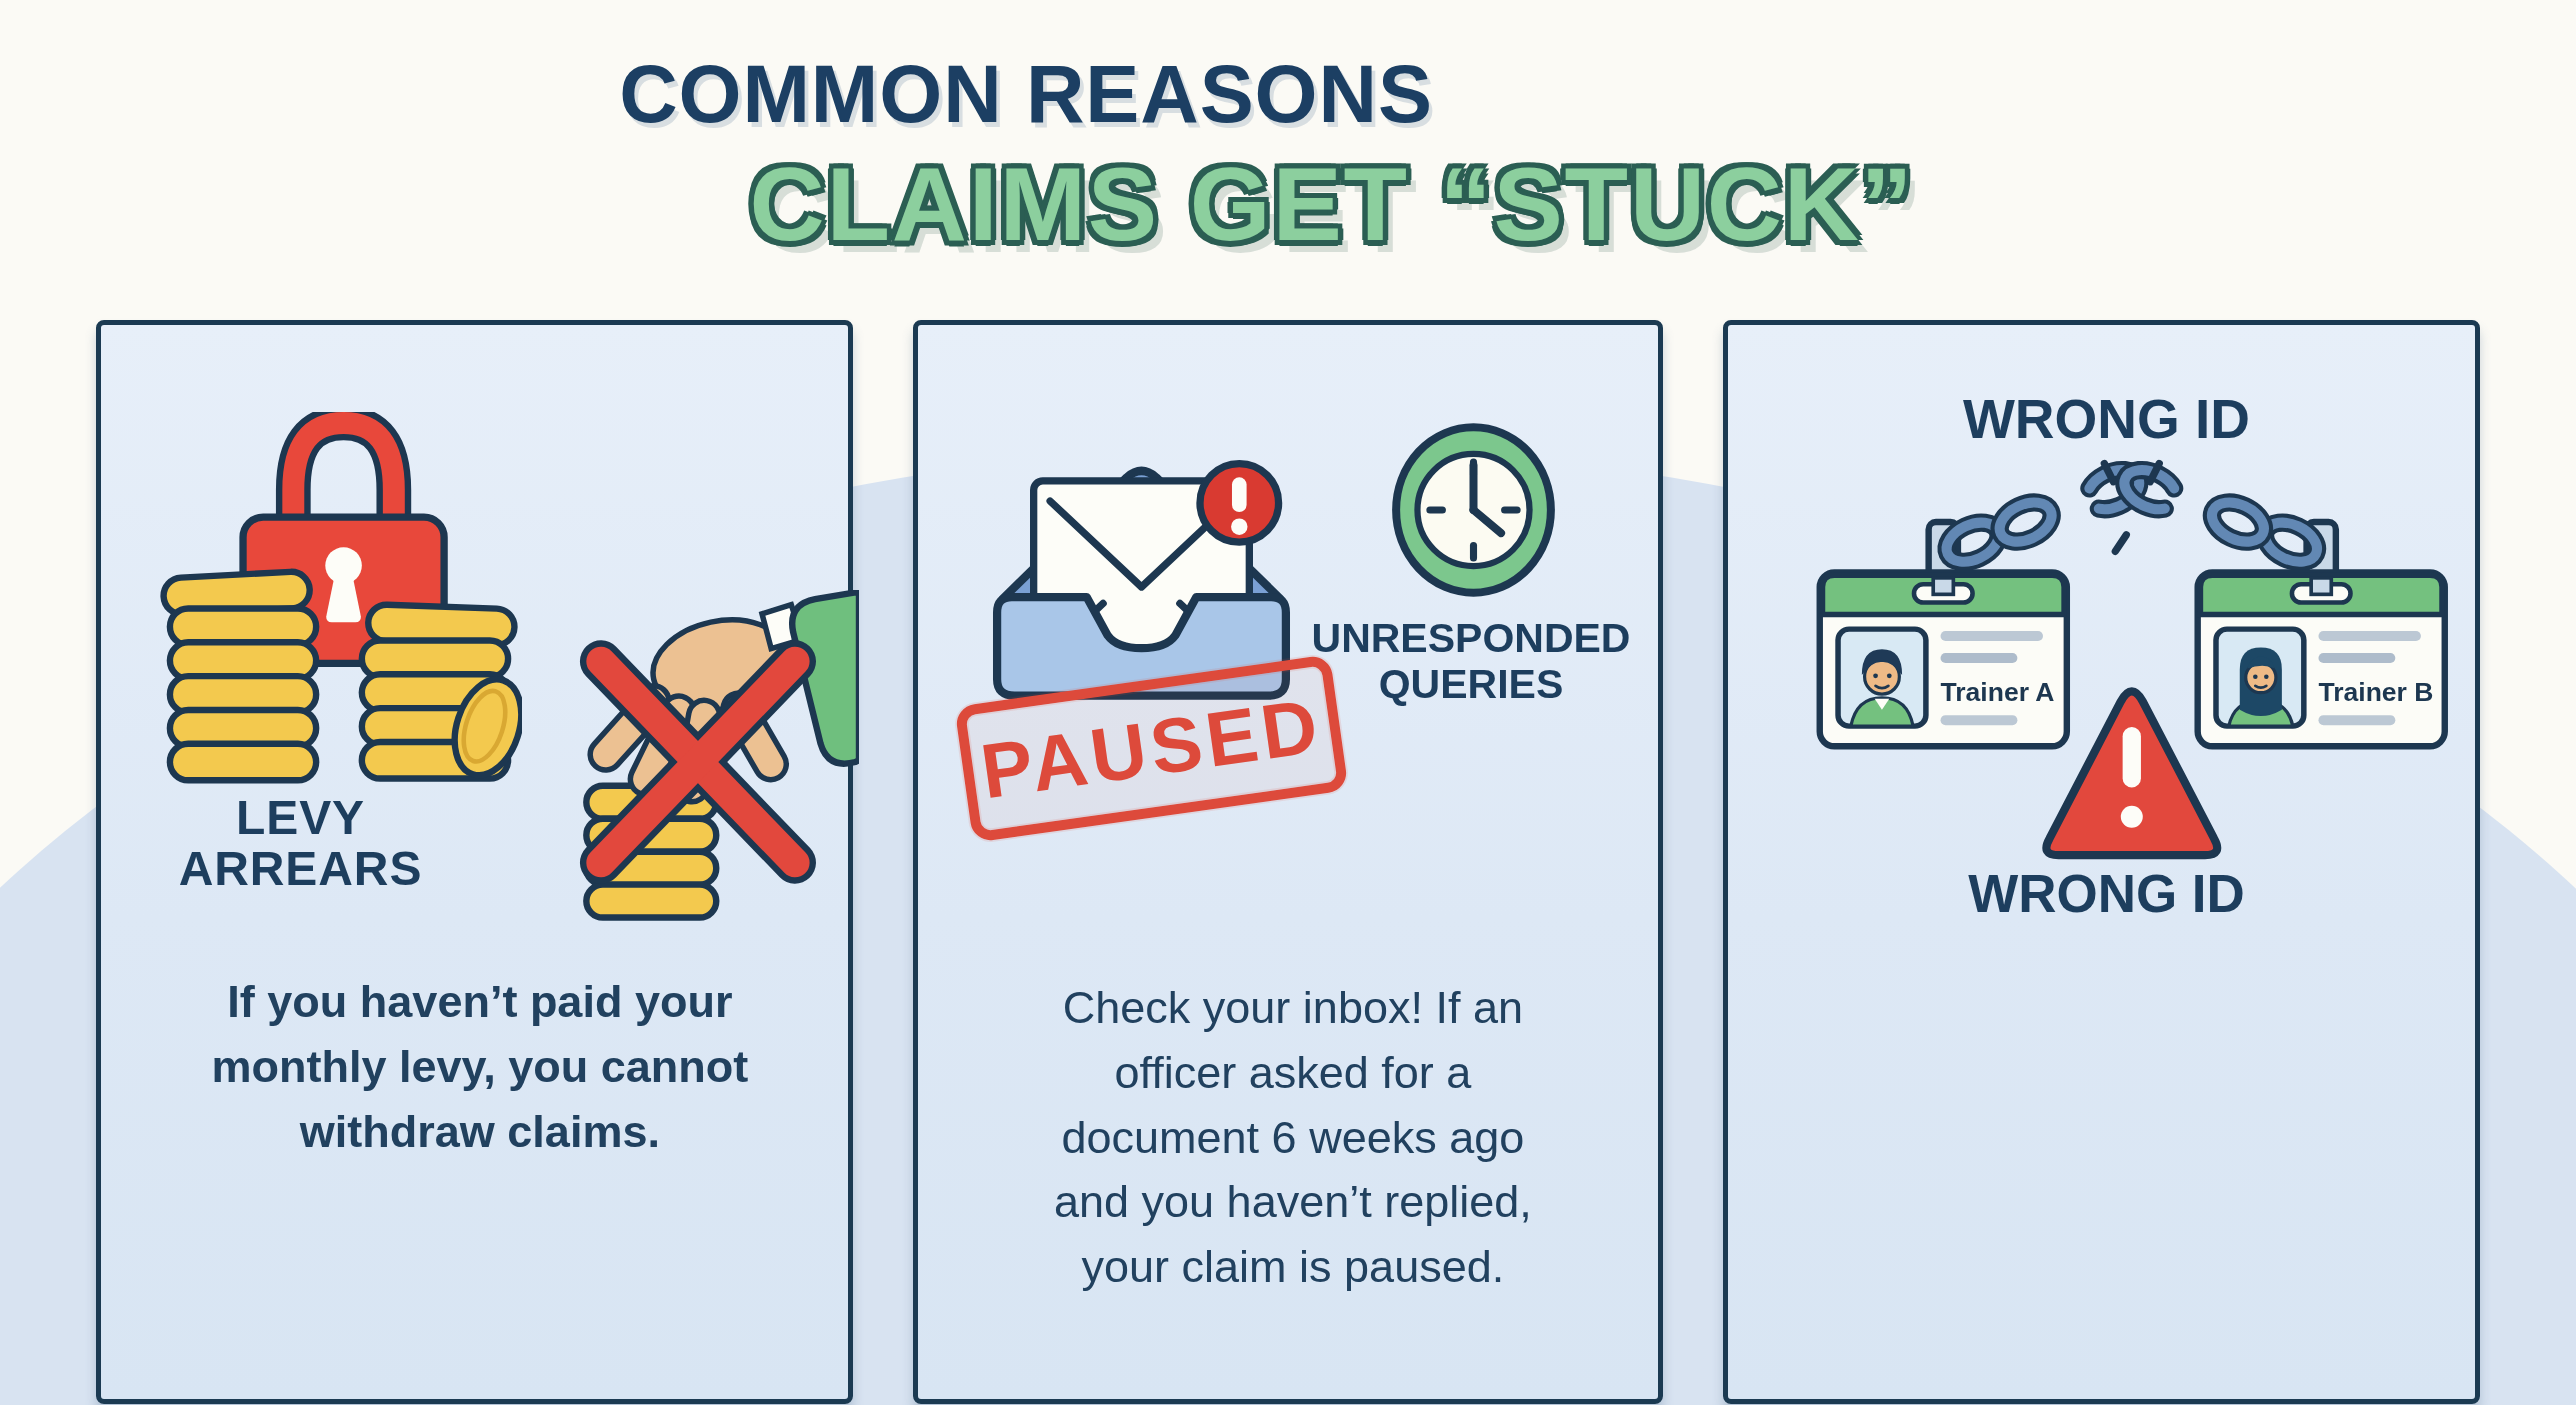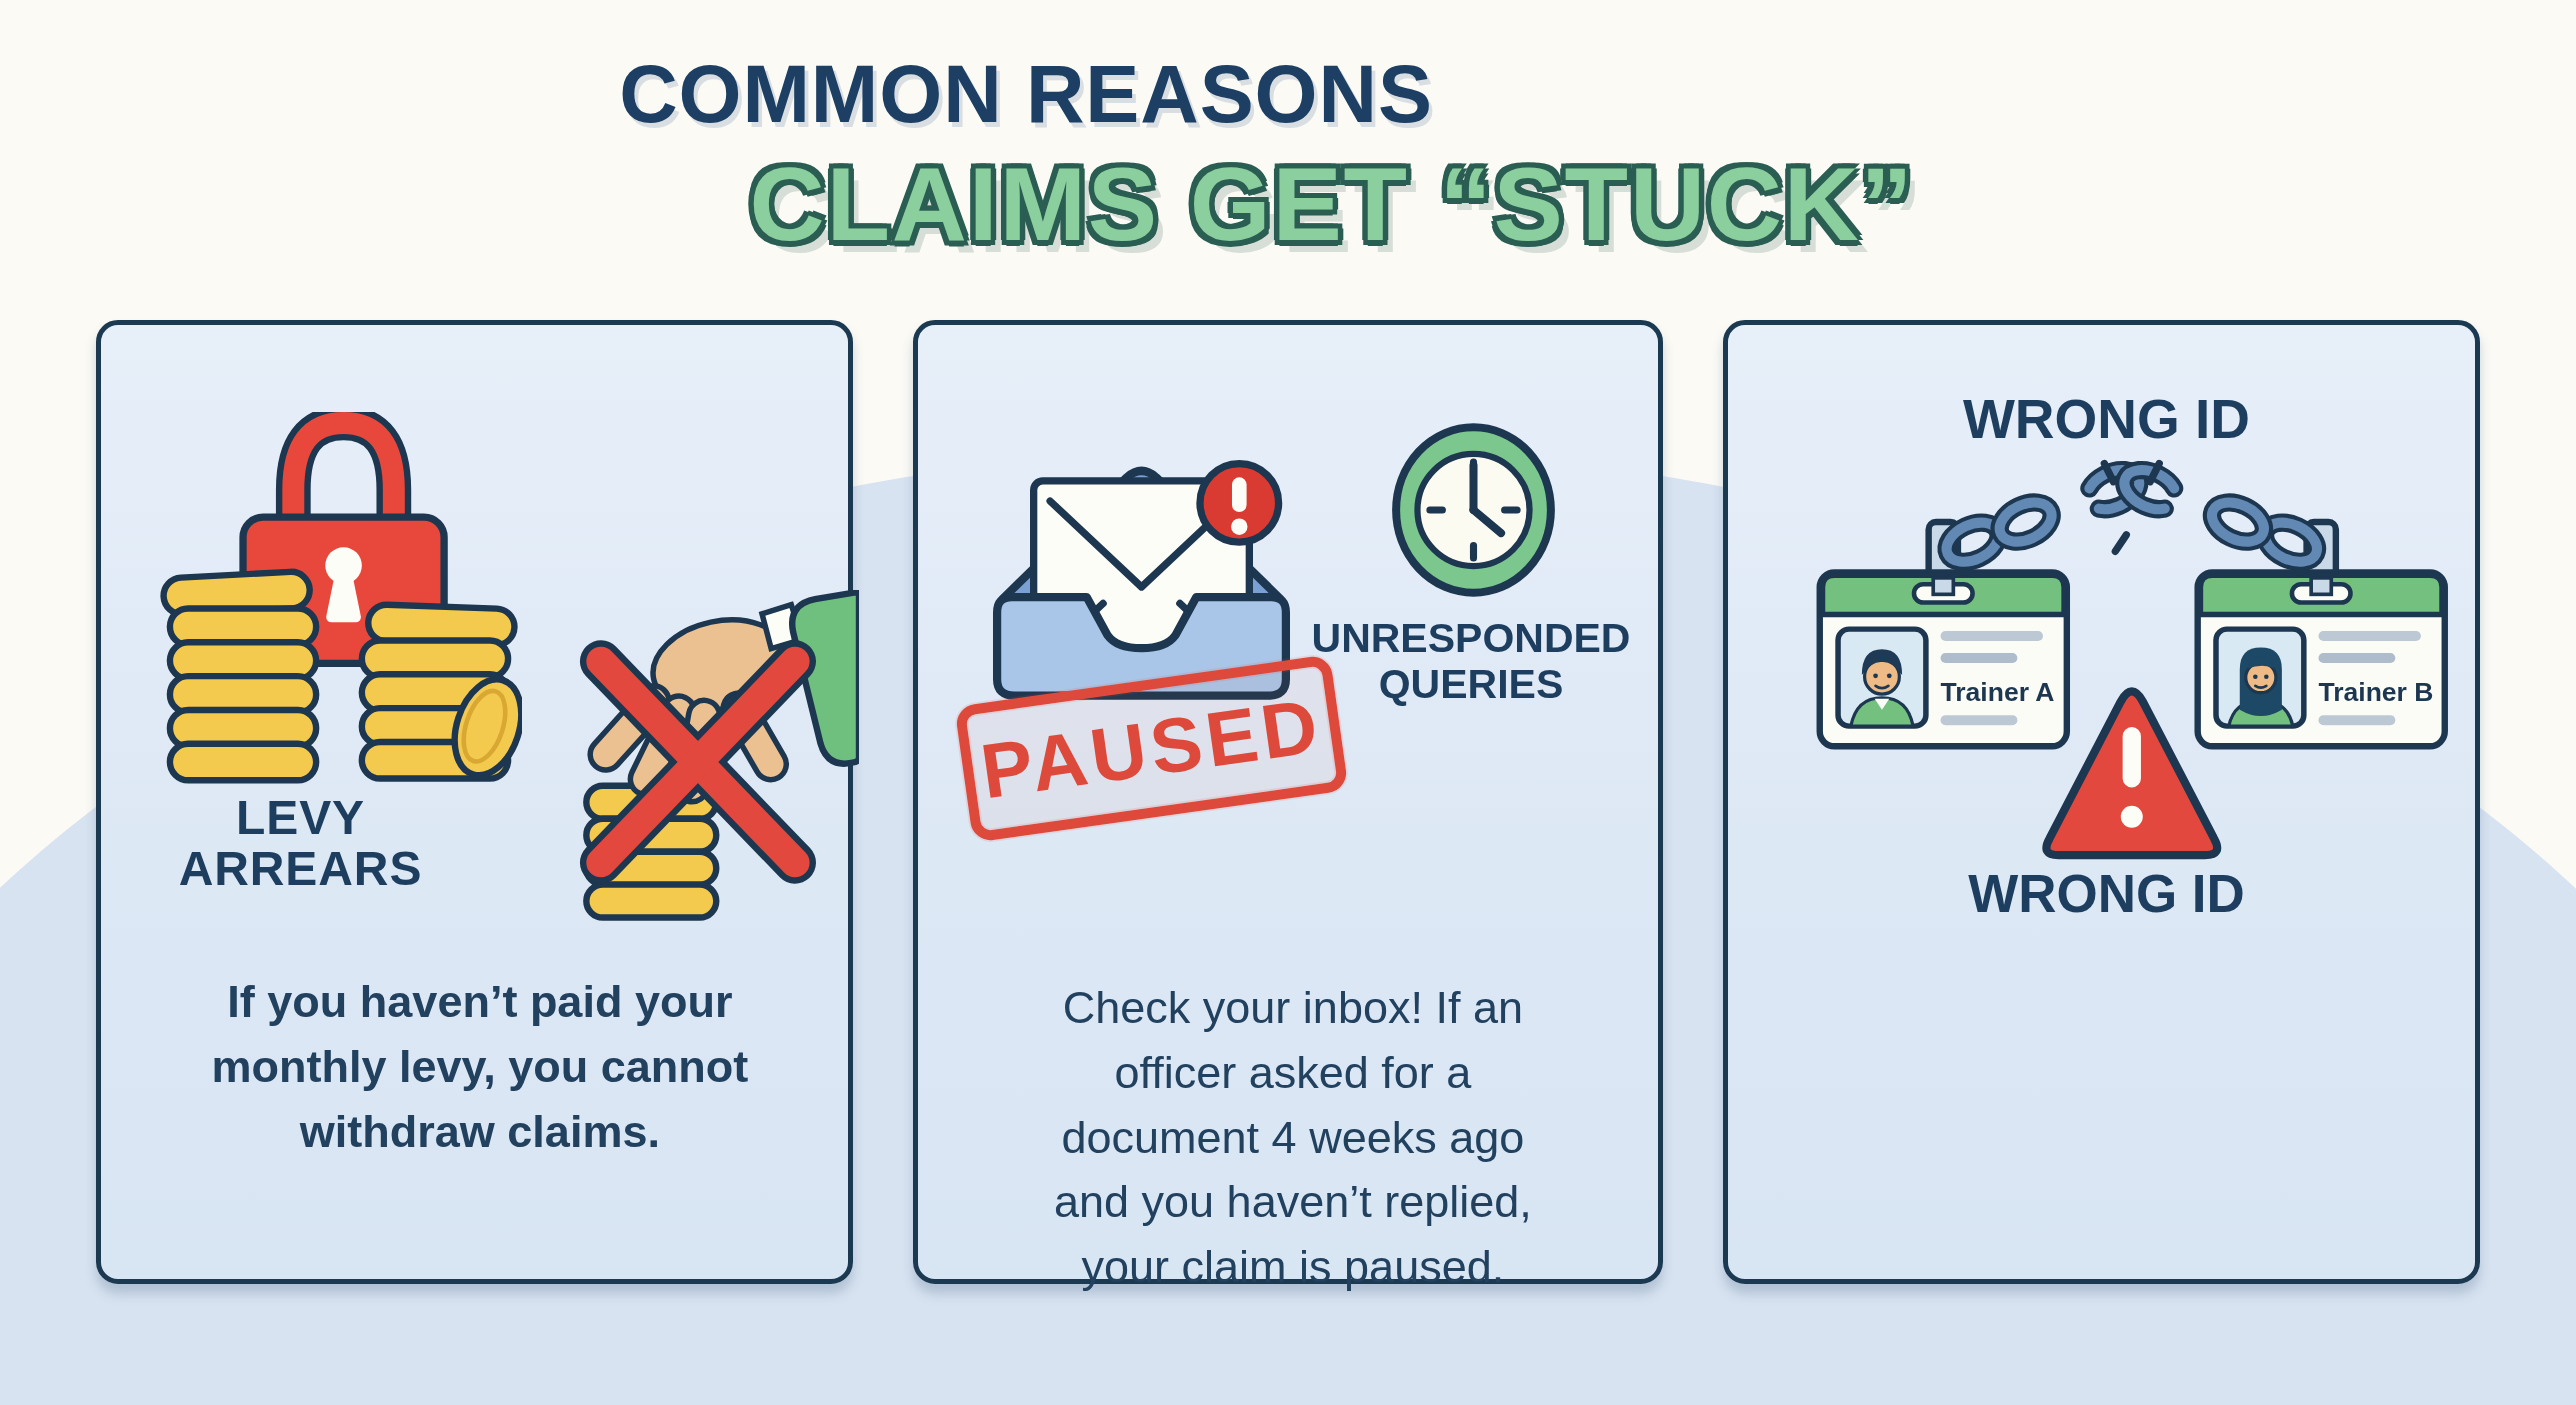--- a/index.html
+++ b/index.html
@@ -14,23 +14,23 @@
           text-shadow:3.7px 4.6px 0 rgba(165,180,195,.4);}
   .title2{position:absolute;left:0;top:145px;width:2576px;text-align:center;
           font-size:104px;font-weight:bold;letter-spacing:1.8px;color:#8ccf9e;
           text-shadow:
             -4.6px -4.6px 0 #2b5e53, 4.6px -4.6px 0 #2b5e53,
             -4.6px  4.6px 0 #2b5e53, 4.6px  4.6px 0 #2b5e53,
             -5.5px  0   0 #2b5e53, 5.5px  0   0 #2b5e53,
              0   -5.5px 0 #2b5e53, 0    5.5px 0 #2b5e53,
             10px 12px 0 rgba(150,170,160,.35); padding-left: 44px;}
   
-  .card{position:absolute;top:320px;height:964px;box-sizing:border-box;
+  .card{position:absolute;top:320px;height:1084px;box-sizing:border-box;
         background:linear-gradient(180deg,#e7eff9 0%,#dde8f5 55%,#d8e5f3 100%);
-        border:5.5px solid #1b3a52;border-radius:22px;
+        border:5.5px solid #1b3a52;border-radius:8px;
         box-shadow:0 9.1px 11px rgba(90,120,150,.30);}
   .card1{left:96px;width:757px;}
   .card2{left:913px;width:750px;}
   .card3{left:1723px;width:757px;}
   .card-heading{position:absolute;font-weight:bold;color:#1d3e5e;text-align:center;
                 white-space:pre-line;}
   .levy-heading{left:16.5px;top:468px;width:366px;font-size:48px;line-height:1.06;
                 letter-spacing:0.9px;}
   .unresp-heading{left:370px;top:291px;width:366px;font-size:41px;line-height:1.12;}
   .wrongid-top{left:0;top:62px;width:757px;font-size:55px;}
@@ -162,21 +162,21 @@
 
     <div class="card-heading unresp-heading">UNRESPONDED
 QUERIES</div>
 
     <div class="stamp">
       <span>PAUSED</span>
     </div>
 
     <div class="body-text">Check your inbox! If an
 officer asked for a
-document 4 weeks ago
+document 6 weeks ago
 and you haven’t replied,
 your claim is paused.</div>
   </div>
 
   <div class="card card3">
 
     <div class="card-heading wrongid-top">WRONG ID</div>
 
     <svg class="icon" style="left:23px;top:133px" width="714" height="485" viewBox="0 0 780 530">
 

